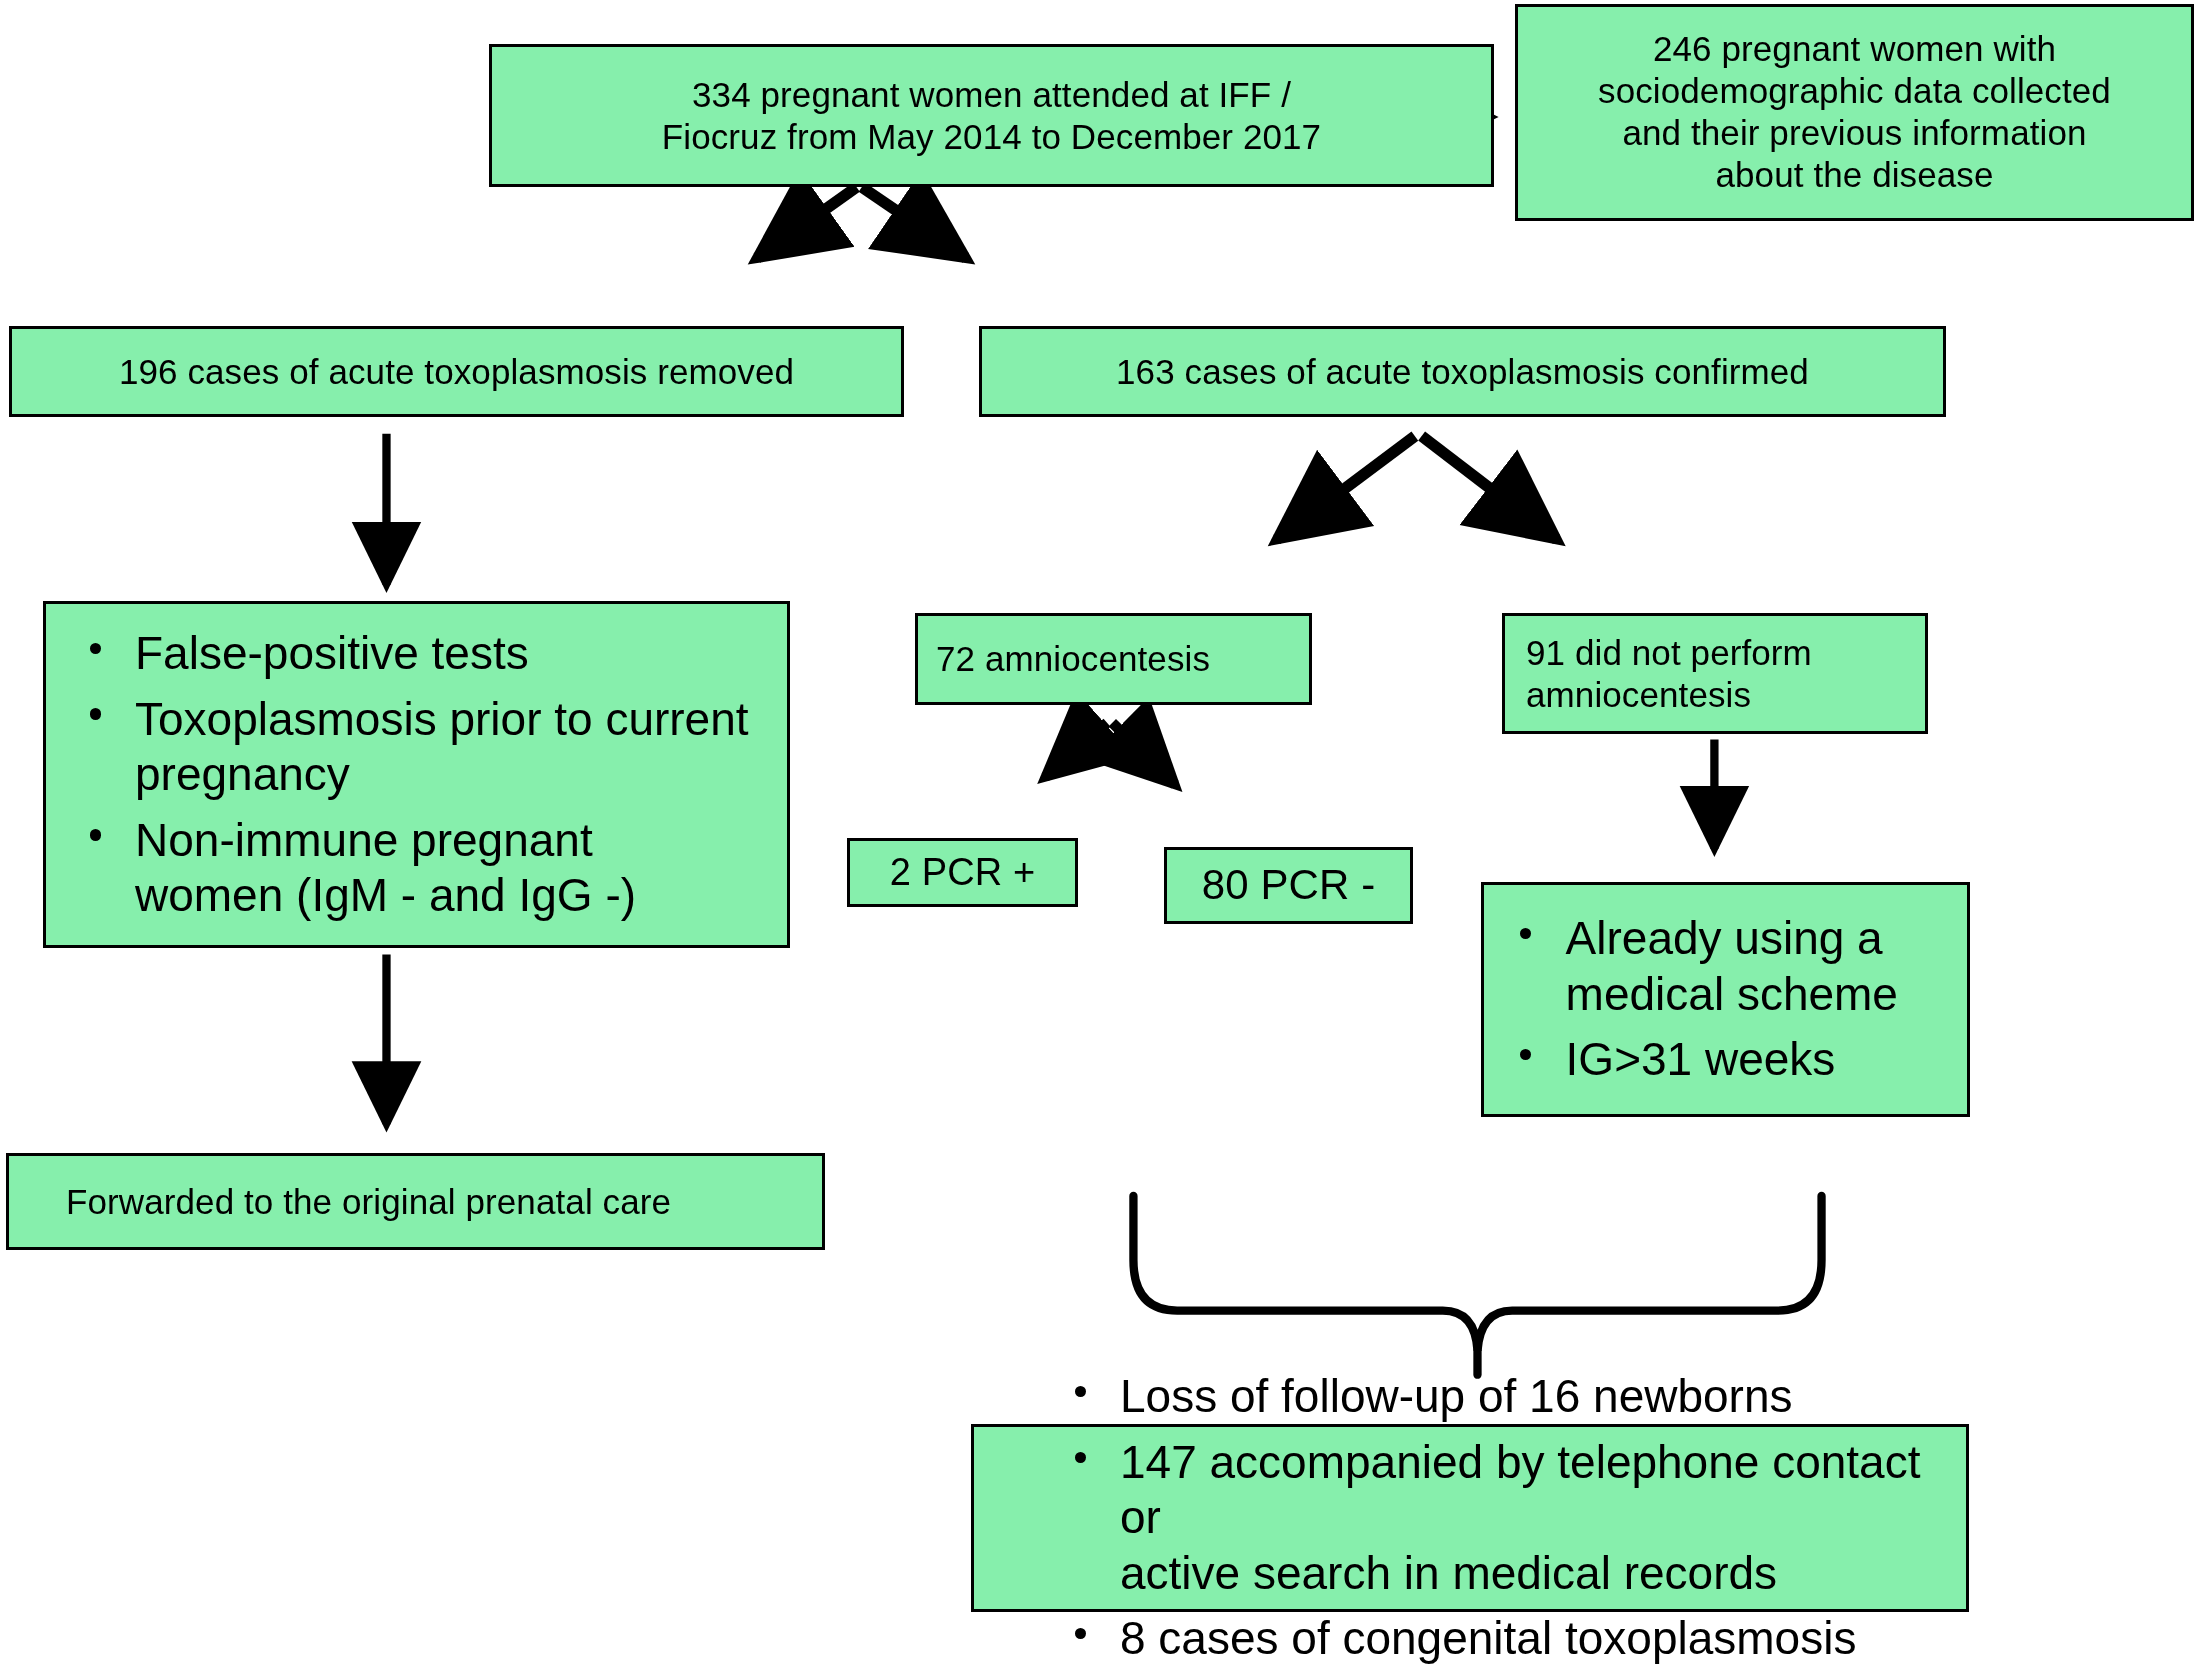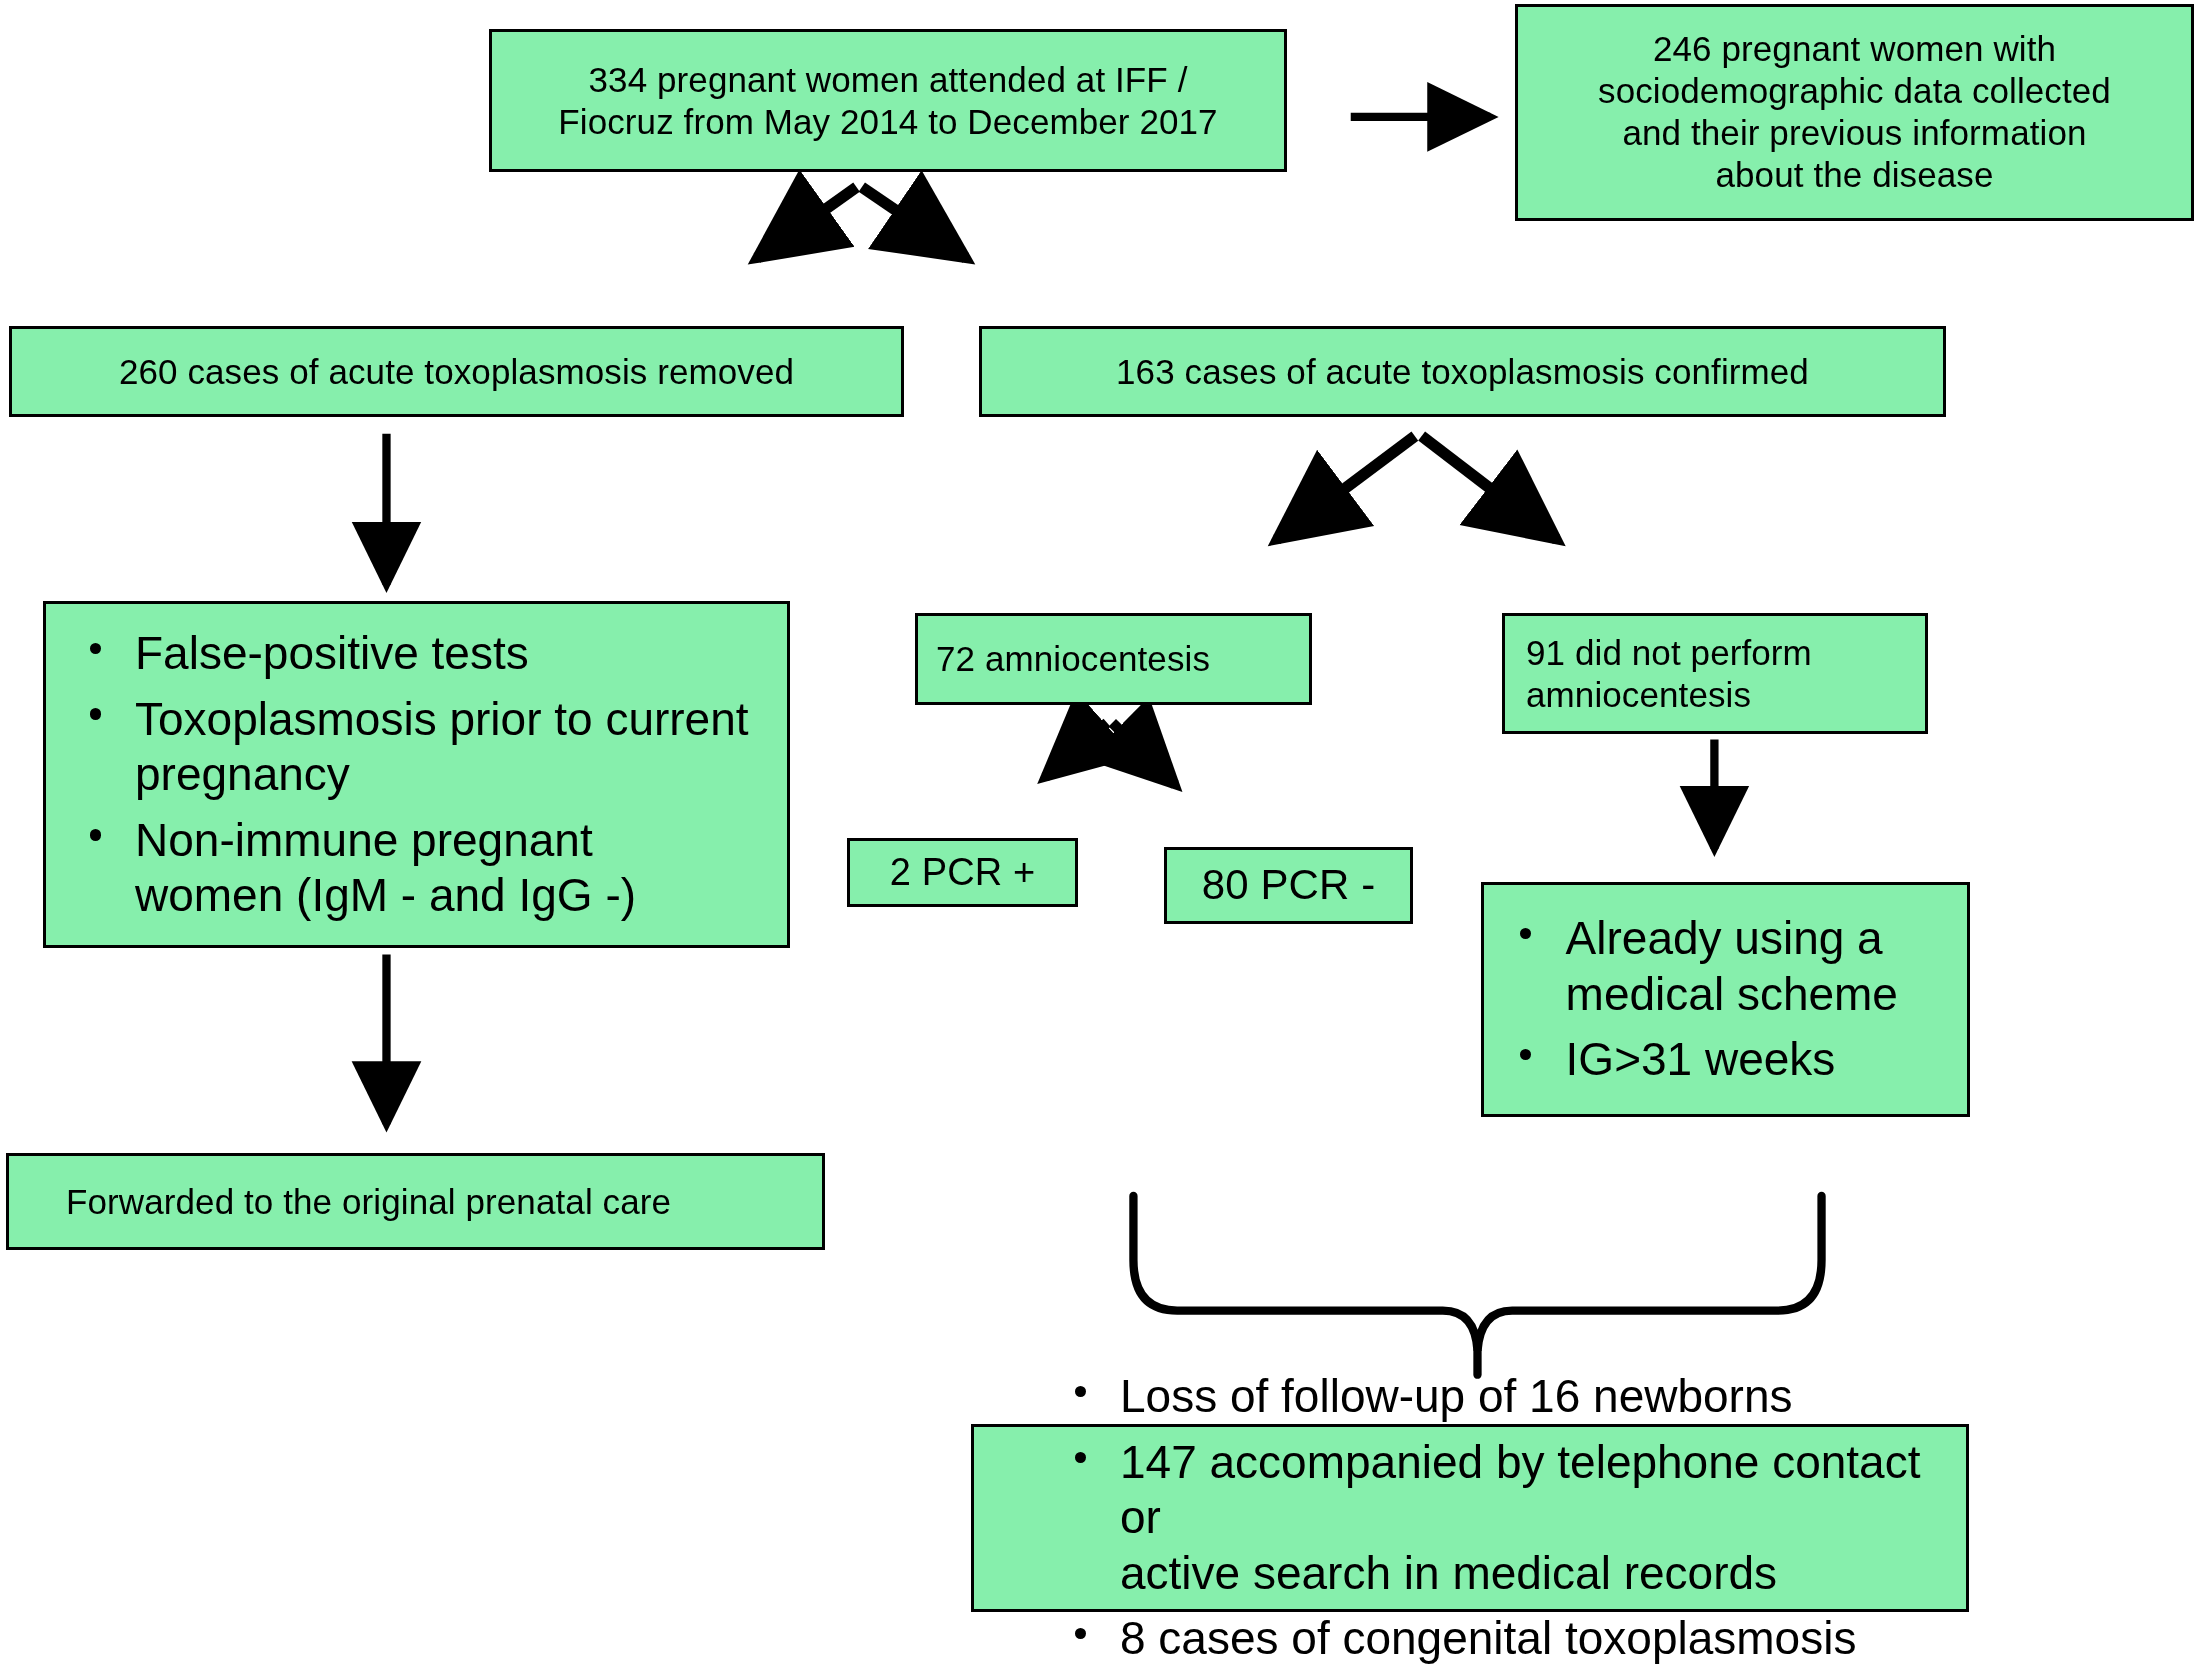--- a/index.html
+++ b/index.html
@@ -135,34 +135,34 @@
                L 1912 1737
                Q 1955 1737 1958 1790
                Q 1962 1737 2004 1737
                L 2356 1737
                Q 2414 1737 2414 1670
                L 2414 1585"></path>
       <path d="M 1958 1790 L 1958 1822" stroke-width="11"></path>
     </g>
   </svg>
 
-  <div class="box ctr" style="left:489px; top:29px; width:798px; height:143px;">
+  <div class="box ctr" style="left:489px; top:44px; width:1005px; height:143px;">
     <div class="txt">334 pregnant women attended at IFF /
 Fiocruz from May 2014 to December 2017</div>
   </div>
 
   <div class="box ctr" style="left:1515px; top:3.8px; width:679px; height:217px; padding:0 13.6px;">
     <div class="txt">246 pregnant women with
 sociodemographic data collected
 and their previous information
 about the disease</div>
   </div>
 
   <div class="box ctr" style="left:9px; top:326px; width:895px; height:91px;">
-    <div class="txt">260 cases of acute toxoplasmosis removed</div>
+    <div class="txt">196 cases of acute toxoplasmosis removed</div>
   </div>
 
   <div class="box ctr" style="left:979px; top:326px; width:967px; height:91px;">
     <div class="txt">163 cases of acute toxoplasmosis confirmed</div>
   </div>
 
   <div class="box thin lft" style="left:43px; top:601px; width:747px; height:347px; padding:19.6px 13.6px 19.6px 30px;">
     <ul class="bullets">
       <li>False-positive tests</li>
       <li>Toxoplasmosis prior to current

